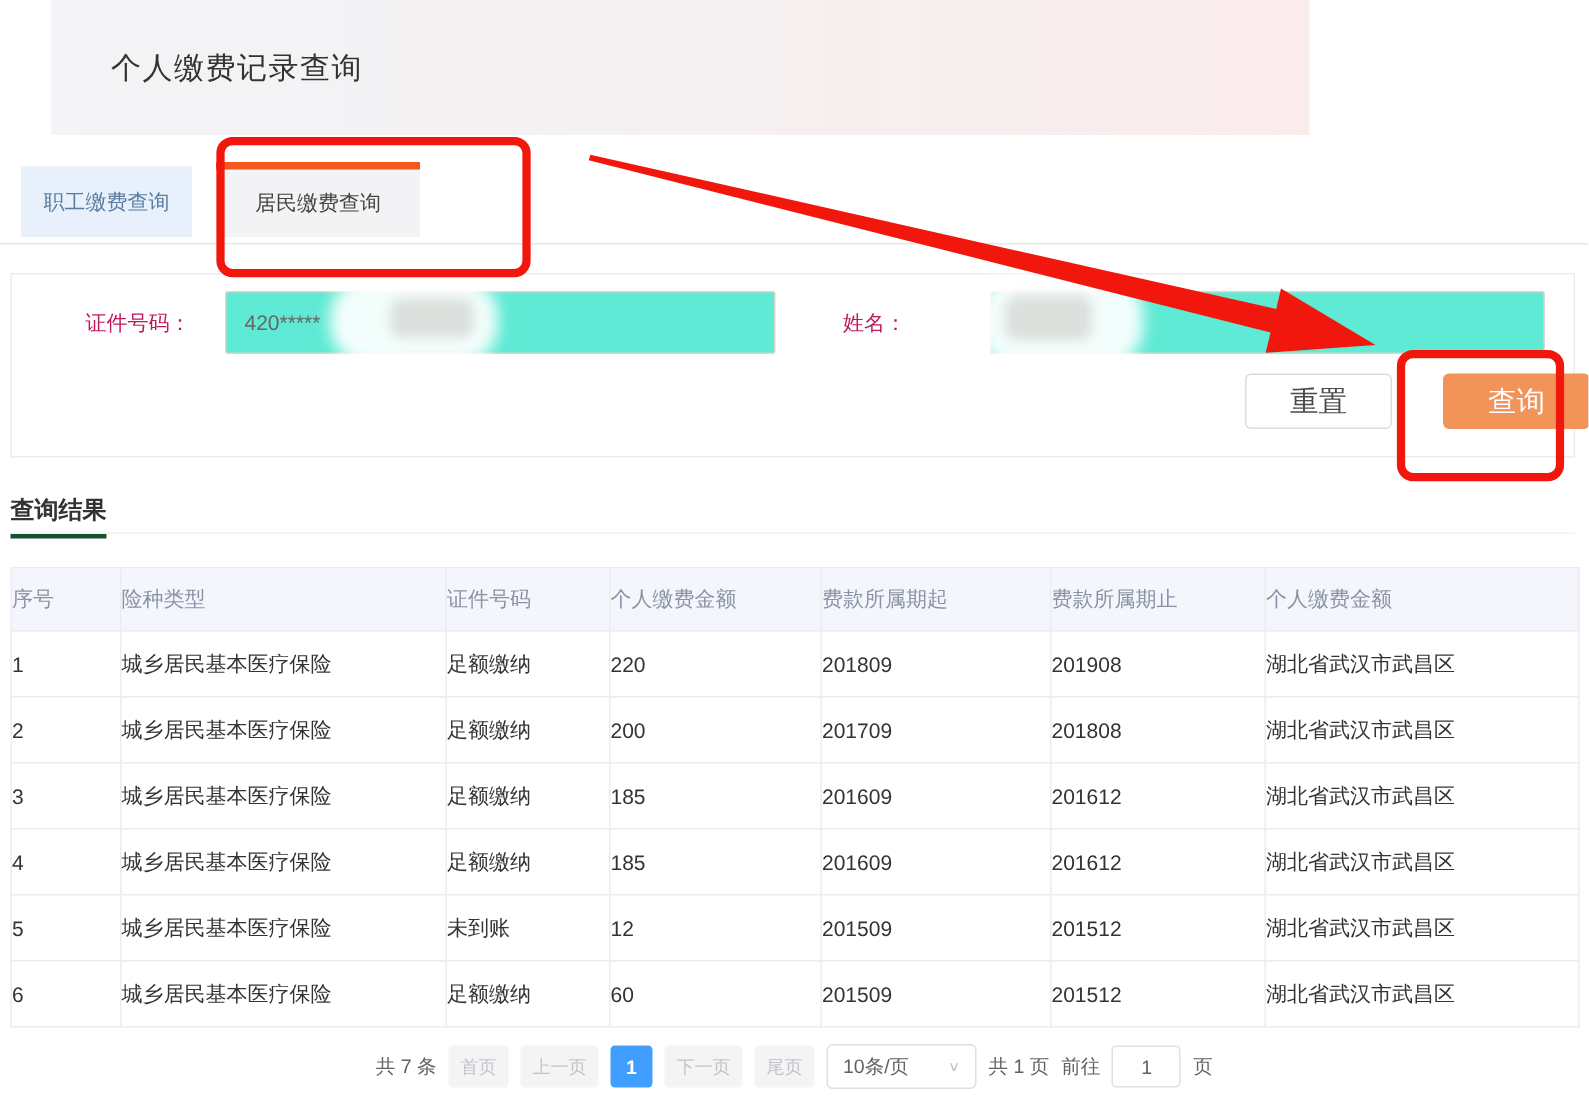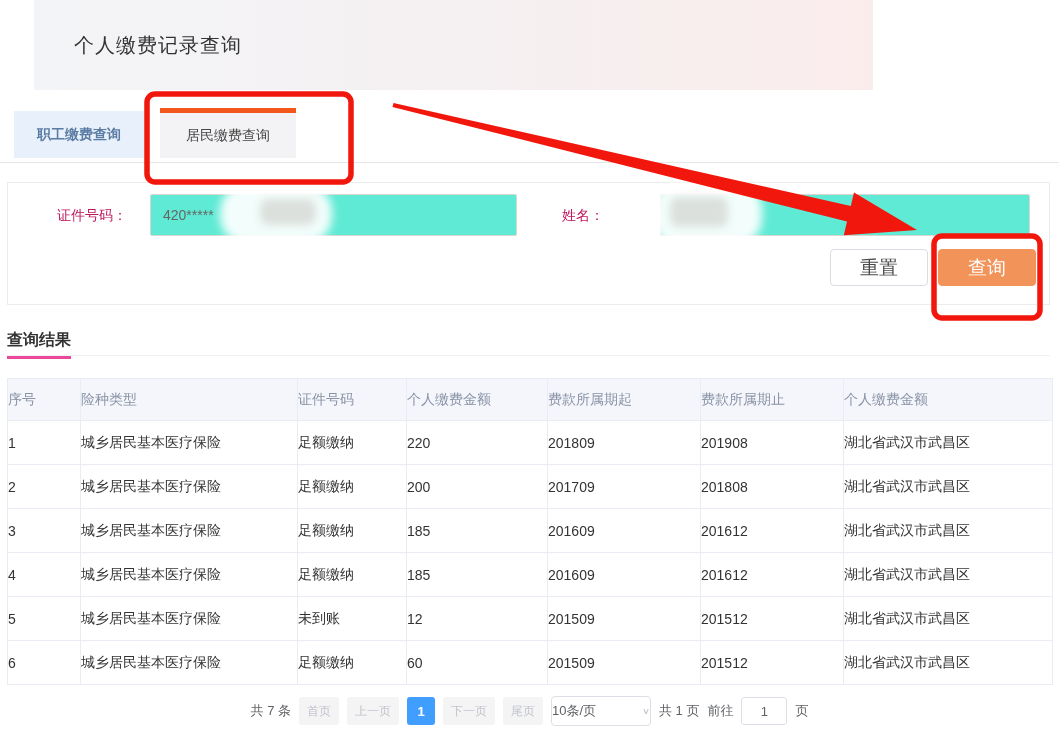--- a/index.html
+++ b/index.html
@@ -13,21 +13,21 @@
     position:absolute; left:0; top:0; width:839px; height:90px; overflow:hidden;
     background:linear-gradient(90deg,#f3f4f7 0%,#f5f0f1 55%,#fbecec 100%);
     margin-left:34px;
   }
   .page-title { position:absolute; left:40px; top:0; height:90px; display:flex; align-items:center;
     font-size:20px; color:#333; letter-spacing:1px; }
   .logo { position:absolute; left:942px; top:-20px; opacity:.55; }
   
   .tabbar { position:absolute; left:14px; top:108px; height:50px; display:flex; }
   .tab { display:flex; align-items:center; justify-content:center; font-size:14px; cursor:pointer; }
-  .tab-inactive { margin-top:3px; width:130px; height:47px; background:#e8f1fb; color:#5a7ca3;font-weight:bold; }
+  .tab-inactive { margin-top:3px; width:114px; height:47px; background:#e8f1fb; color:#5a7ca3; }
   .tab-active { margin-left:16px; width:136px; height:50px; background:#f3f3f5; color:#454545;
     border-top:5px solid #f4571c; }
   .tabline { position:absolute; left:0; top:162px; width:1059px; height:1px; background:#e7e7e7; }
   
   .panel { position:absolute; left:7px; top:182px; width:1043px; height:123px;
     background:#fff; border:1px solid #ececec; }
   .fld-label { position:absolute; top:11px; height:42px; line-height:42px; font-size:14px;
     color:#be185d; text-align:center; }
   .lbl-id { left:40px; width:88px; }
   .lbl-name { left:540px; width:70px; }
@@ -40,43 +40,43 @@
     filter:blur(5px); pointer-events:none; }
   .blur-inner { position:absolute; border-radius:8px; background:rgba(190,188,182,.45);
     filter:blur(4px); pointer-events:none; }
   .patch-id   { left:212px; top:2px; width:112px; height:58px; }
   .patch-id-g { left:252px; top:16px; width:56px; height:26px; }
   .patch-name { left:644px; top:0px;  width:110px; height:62px; }
   .patch-name-g { left:662px; top:14px; width:58px; height:30px; }
   .btn { position:absolute; top:66px; width:98px; height:37px; border-radius:4px;
     font-size:19px; display:flex; align-items:center; justify-content:center; cursor:pointer; }
   .btn-reset { left:822px; background:#fff; border:1px solid #d9dde3; color:#4a4a4a; }
-  .btn-query { left:930px; background:#f2935a; border:1px solid #f2935a; color:#fff; }
+  .btn-query { left:954px; background:#f2935a; border:1px solid #f2935a; color:#fff; }
   
   .section-rule { position:absolute; left:7px; top:355px; width:1043px; height:1px; background:#f1f1f1; }
   .section-title { position:absolute; left:7px; top:330px; font-size:16px; font-weight:bold;
-    color:#333; padding-bottom:5px; border-bottom:3px solid #ec4899; }
+    color:#333; padding-bottom:5px; border-bottom:3px solid #14532d; }
   
   table.results { position:absolute; left:7px; top:378px; width:1045px;
     border-collapse:collapse; table-layout:fixed; font-size:14px; }
   table.results th, table.results td { border:1px solid #e9ecf3; text-align:left; }
   table.results th { height:42px; background:#f4f6fb; color:#8a93a6; font-weight:normal; }
   table.results td { height:44px; color:#333; background:#fff; }
   
   .pagination { position:absolute; left:0; top:695px; width:1059px; height:32px;
     display:flex; align-items:center; justify-content:center; gap:8px;
     font-size:13px; color:#606266; }
   .pg-btn { height:28px; min-width:40px; padding:0 8px; border-radius:3px; border:none;
     background:#f4f4f5; color:#c0c4cc; font-size:12px; display:flex; align-items:center;
     justify-content:center; cursor:pointer; font-family:inherit; }
   .pg-current { height:28px; width:28px; border-radius:3px; background:#409eff; color:#fff;
     font-weight:bold; display:flex; align-items:center; justify-content:center; cursor:pointer; }
   .pg-select { height:30px; width:100px; border:1px solid #dcdfe6; border-radius:4px;
     background:#fff; display:flex; align-items:center; justify-content:space-between;
-    padding:0 0; cursor:pointer; color:#606266; }
+    padding:0 10px; cursor:pointer; color:#606266; }
   .pg-chevron { color:#c0c4cc; font-size:11px; transform:scaleY(.8); }
   .pg-goto-input { height:28px; width:46px; border:1px solid #dcdfe6; border-radius:3px;
     text-align:center; font-size:13px; color:#606266; font-family:inherit; }
   .pg-text { white-space:nowrap; }
   
   .annotations { position:absolute; left:0; top:0; width:1059px; height:737px; pointer-events:none; }
 </style>
 </head>
 <body>
 

